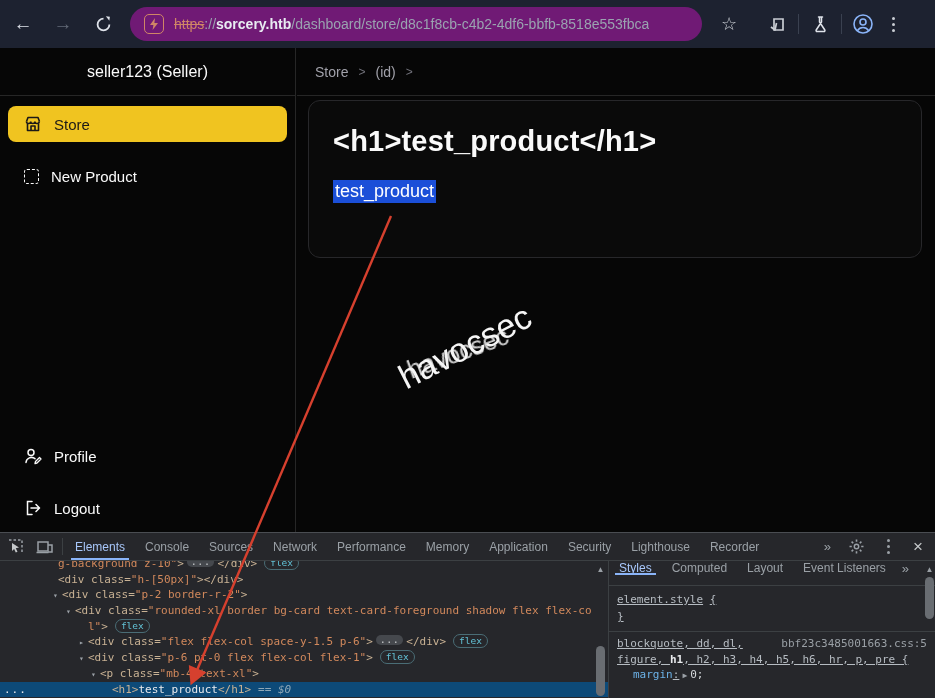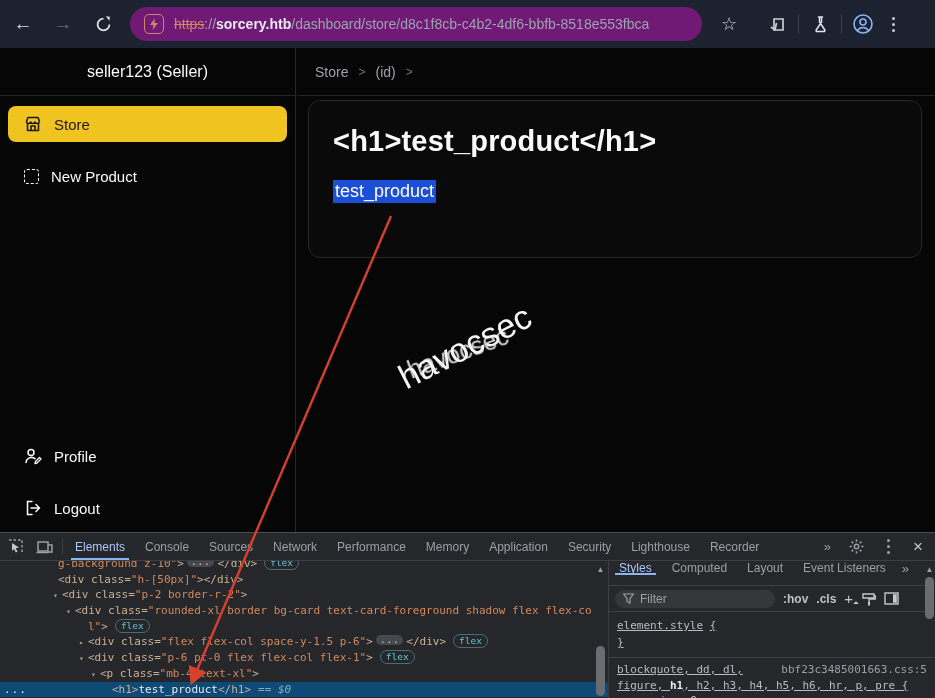--- a/index.html
+++ b/index.html
@@ -301,44 +301,20 @@
       </div>
 
       <div id="styles-pane">
         <div id="st-subtabs">
             <div class="dt-tab active">Styles</div>
             <div class="dt-tab">Computed</div>
             <div class="dt-tab">Layout</div>
             <div class="dt-tab">Event Listeners</div>
             <div class="more">»</div>
           </div>
-        <div id="st-filter-row">
-          <div id="filter-pill">
-            <svg class="ic" width="11" height="11" viewBox="0 0 11 11">
-              <path d="M0.5 1 h10 L7 5.5 V10 L4 8.5 V5.5 Z" fill="none" stroke="#9aa0a6" stroke-width="1.2"></path>
-            </svg>
-            <span>Filter</span>
-          </div>
-          <span class="st-txtbtn">:hov</span>
-          <span class="st-txtbtn">.cls</span>
-          <span class="plus-btn">+</span>
-          <span>
-            <svg class="ic" width="15" height="14" viewBox="0 0 15 14">
-              <path d="M2 2 h11 v4 H2 z" fill="none" stroke="#c5c8ca" stroke-width="1.4"></path>
-              <path d="M13 4 h1.5 v3 H8 v3" fill="none" stroke="#c5c8ca" stroke-width="1.4"></path>
-              <path d="M7 10 h2 v3.5 H7 z" fill="#c5c8ca"></path>
-            </svg>
-          </span>
-          <span>
-            <svg class="ic" width="15" height="13" viewBox="0 0 15 13">
-              <rect x="1" y="1" width="13" height="11" fill="none" stroke="#c5c8ca" stroke-width="1.4"></rect>
-              <rect x="9" y="2.2" width="3.8" height="8.6" fill="#c5c8ca"></rect>
-            </svg>
-          </span>
-        </div>
 
         <div id="el-style-block" class="code">
           <div><span class="sel-gray">element.style</span>
                <span class="sel-gray"> </span><span class="sel-gray">{</span></div>
           <div><span class="sel-gray">}</span></div>
         </div>
 
         <div id="rule-block" class="code">
           <div>
             <span class="css-link">bbf23c3485001663.css:5</span>

